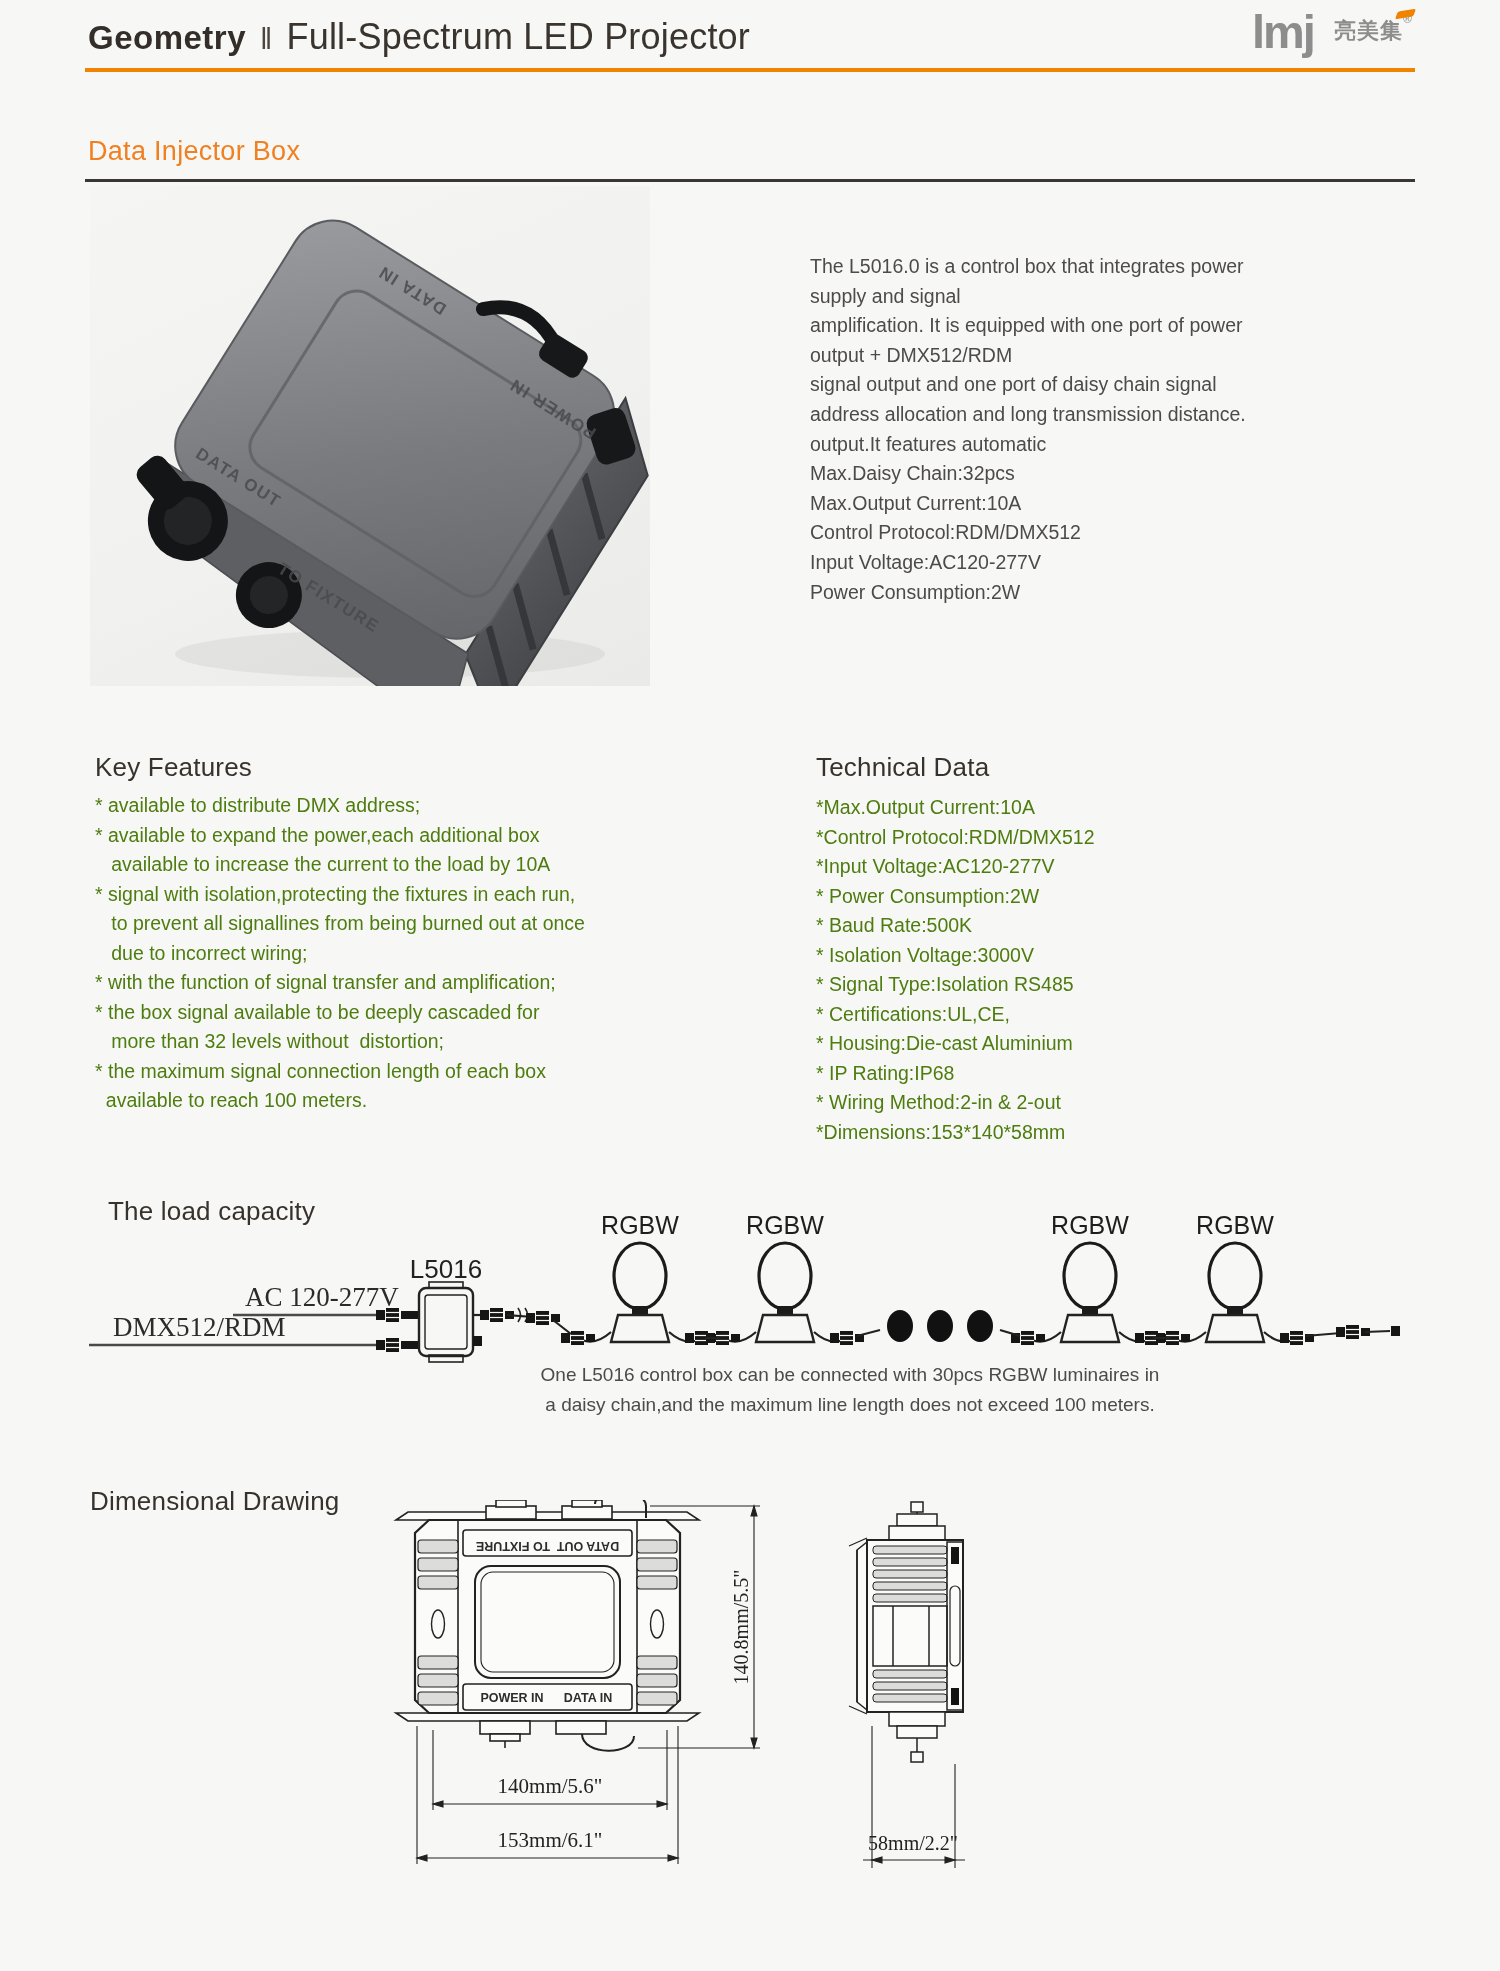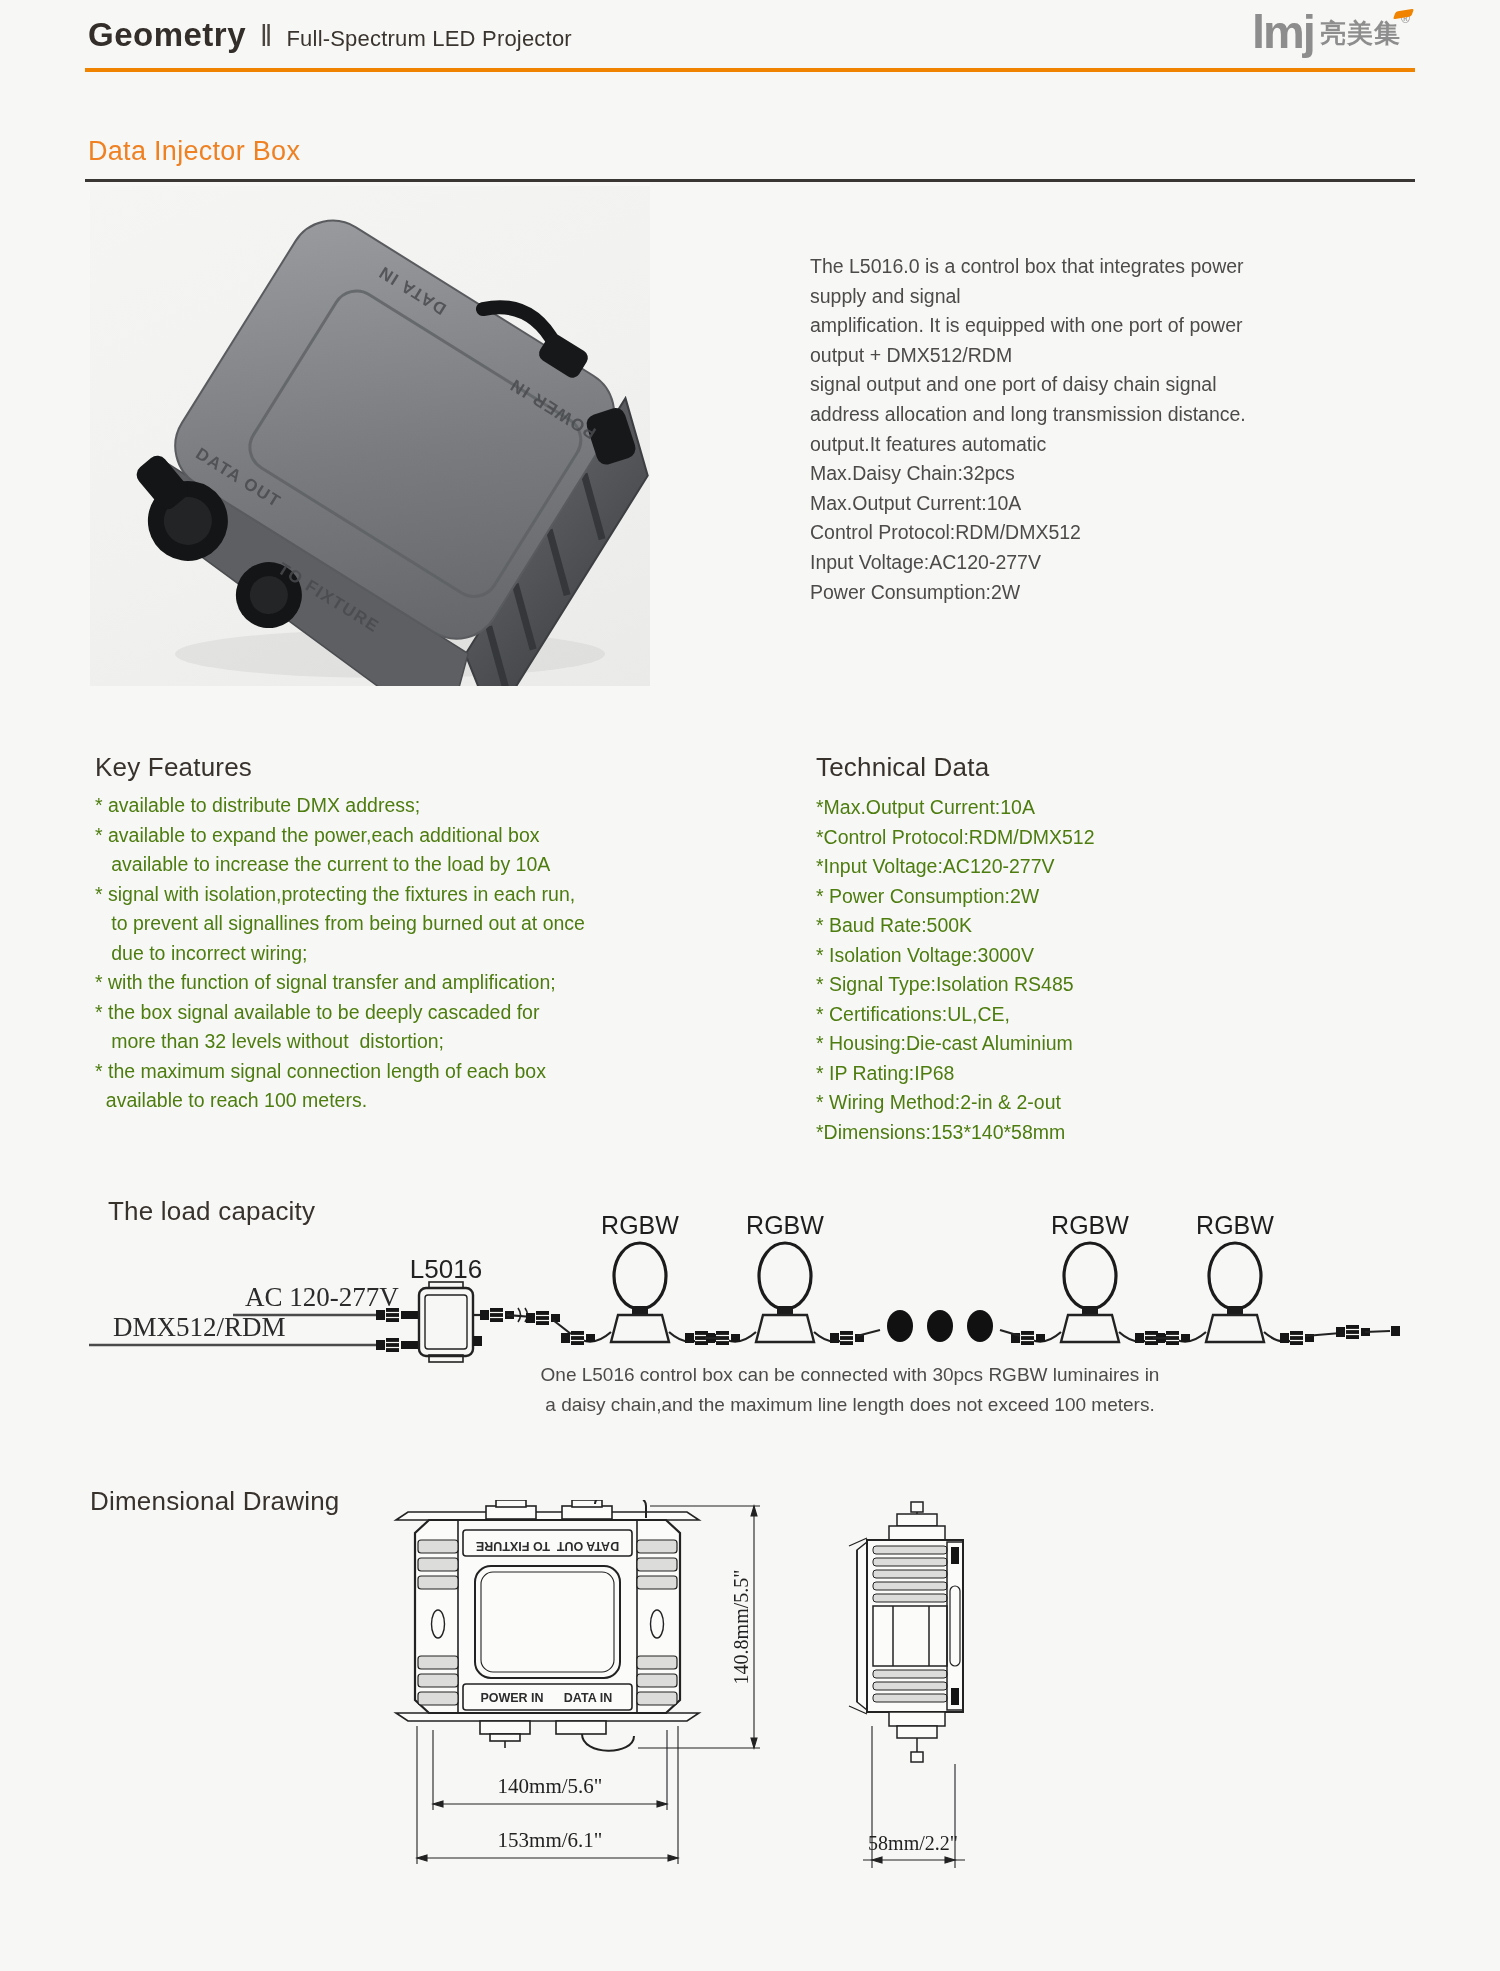--- a/index.html
+++ b/index.html
@@ -4,26 +4,26 @@
 <style>
   html,body{margin:0;padding:0;background:#e8e8e8;}
   .page{position:relative;width:1500px;height:1971px;background:#f7f7f5;
         font-family:"Liberation Sans","DejaVu Sans",sans-serif;color:#4d4b49;overflow:hidden;padding-left:36px;}
   .abs{position:absolute;}
 
   
   .hdr{left:88px;top:16px;display:flex;align-items:baseline;gap:14px;}
   .hdr .brand{font-size:33px;font-weight:bold;color:#332e2a;letter-spacing:.5px;}
   .hdr .sep{font-size:30px;color:#4a443f;font-weight:normal;}
-  .hdr .sub{font-size:22px;font-weight:normal;color:#3a342f;letter-spacing:.2px;}
+  .hdr .sub{font-size:36px;font-weight:normal;color:#3a342f;letter-spacing:.2px;}
   .logo{left:1252px;top:8px;display:flex;align-items:flex-start;}
   .logo .latin{font-size:47px;font-weight:bold;color:#8d8d8d;letter-spacing:-2px;line-height:1;position:relative;}
   .logo .wedge{position:absolute;right:-2px;top:2px;width:17px;height:8px;background:#F08300;
                transform:skewX(-28deg) rotate(-10deg);border-radius:2px;}
-  .logo .cjk{font-size:26px;font-weight:bold;color:#8d8d8d;margin:8px 0 0 6px;letter-spacing:1px;}
+  .logo .cjk{font-size:22px;font-weight:bold;color:#8d8d8d;margin:8px 0 0 20px;letter-spacing:1px;}
   .logo .reg{font-size:12px;color:#8d8d8d;margin-top:4px;}
   .rule-orange{left:85px;top:68px;width:1330px;height:4px;background:#F08300;}
   .sec-title{left:88px;top:136px;font-size:27px;color:#EF8122;letter-spacing:.3px;}
   .rule-dark{left:85px;top:179px;width:1330px;height:3px;background:#3a3633;}
 
   
   .photo{left:90px;top:186px;width:560px;height:500px;
          background:linear-gradient(155deg,#f5f5f3 0%,#f1f1ef 55%,#eaeae8 100%);}
 
   

